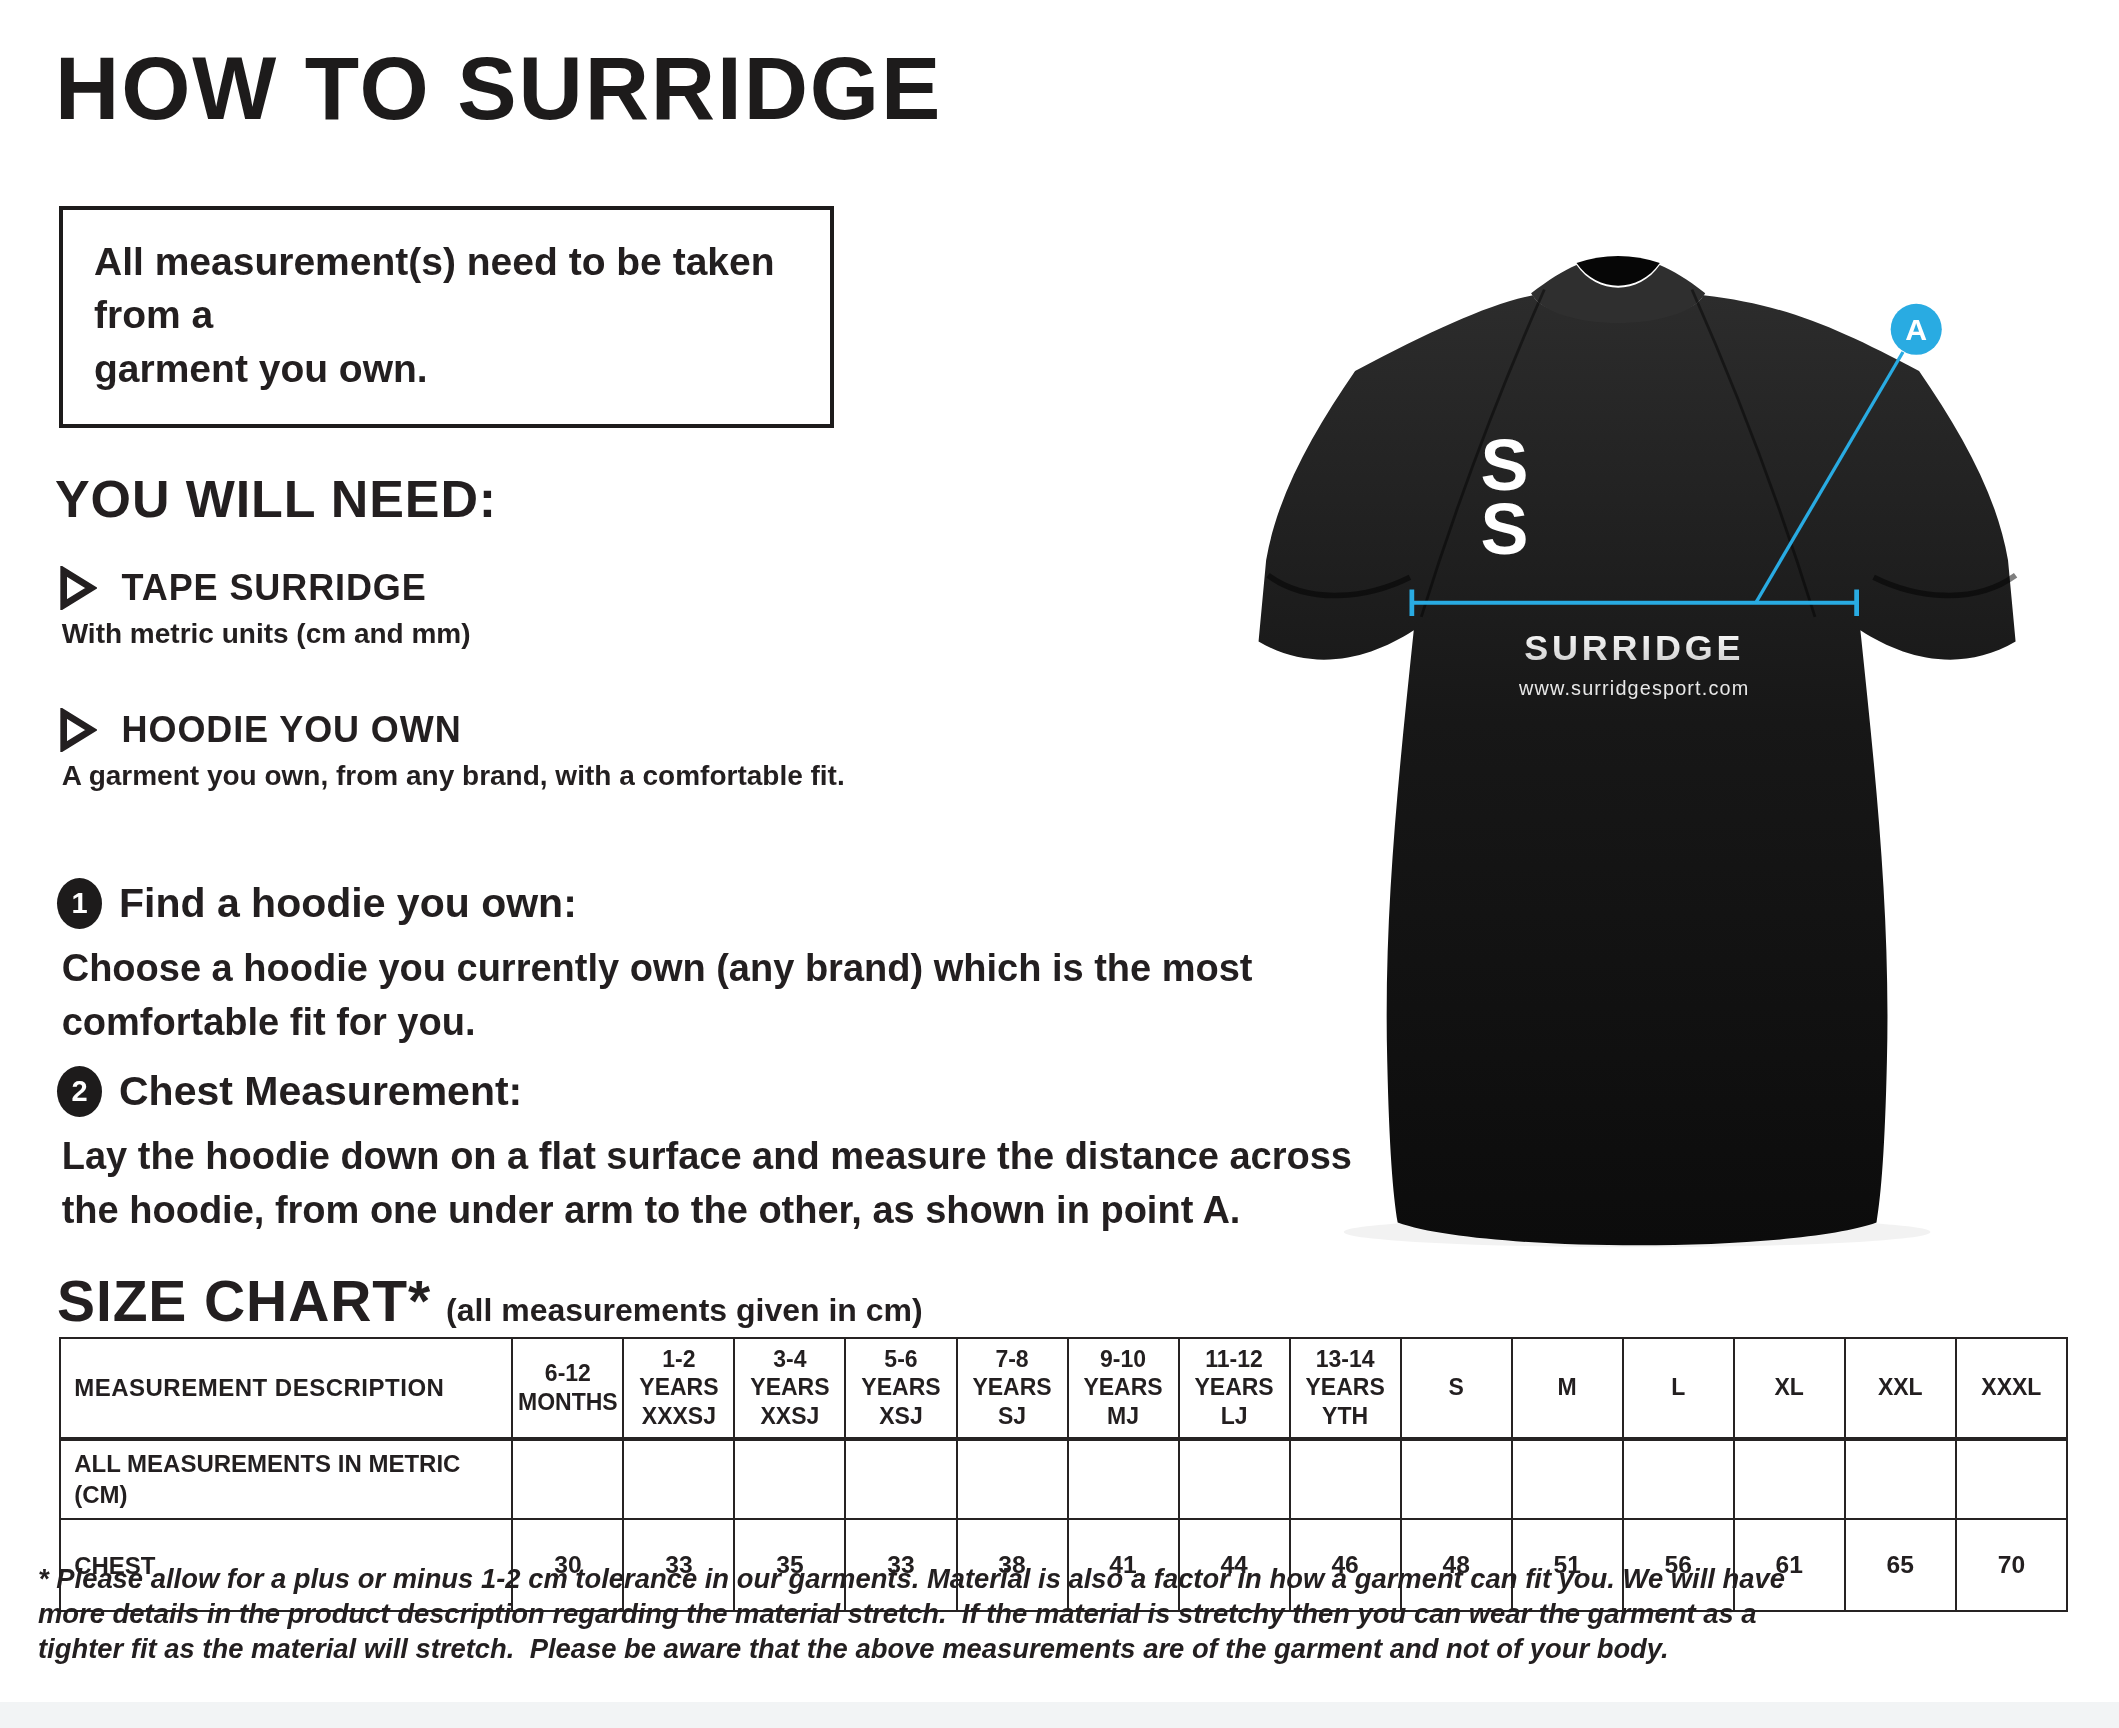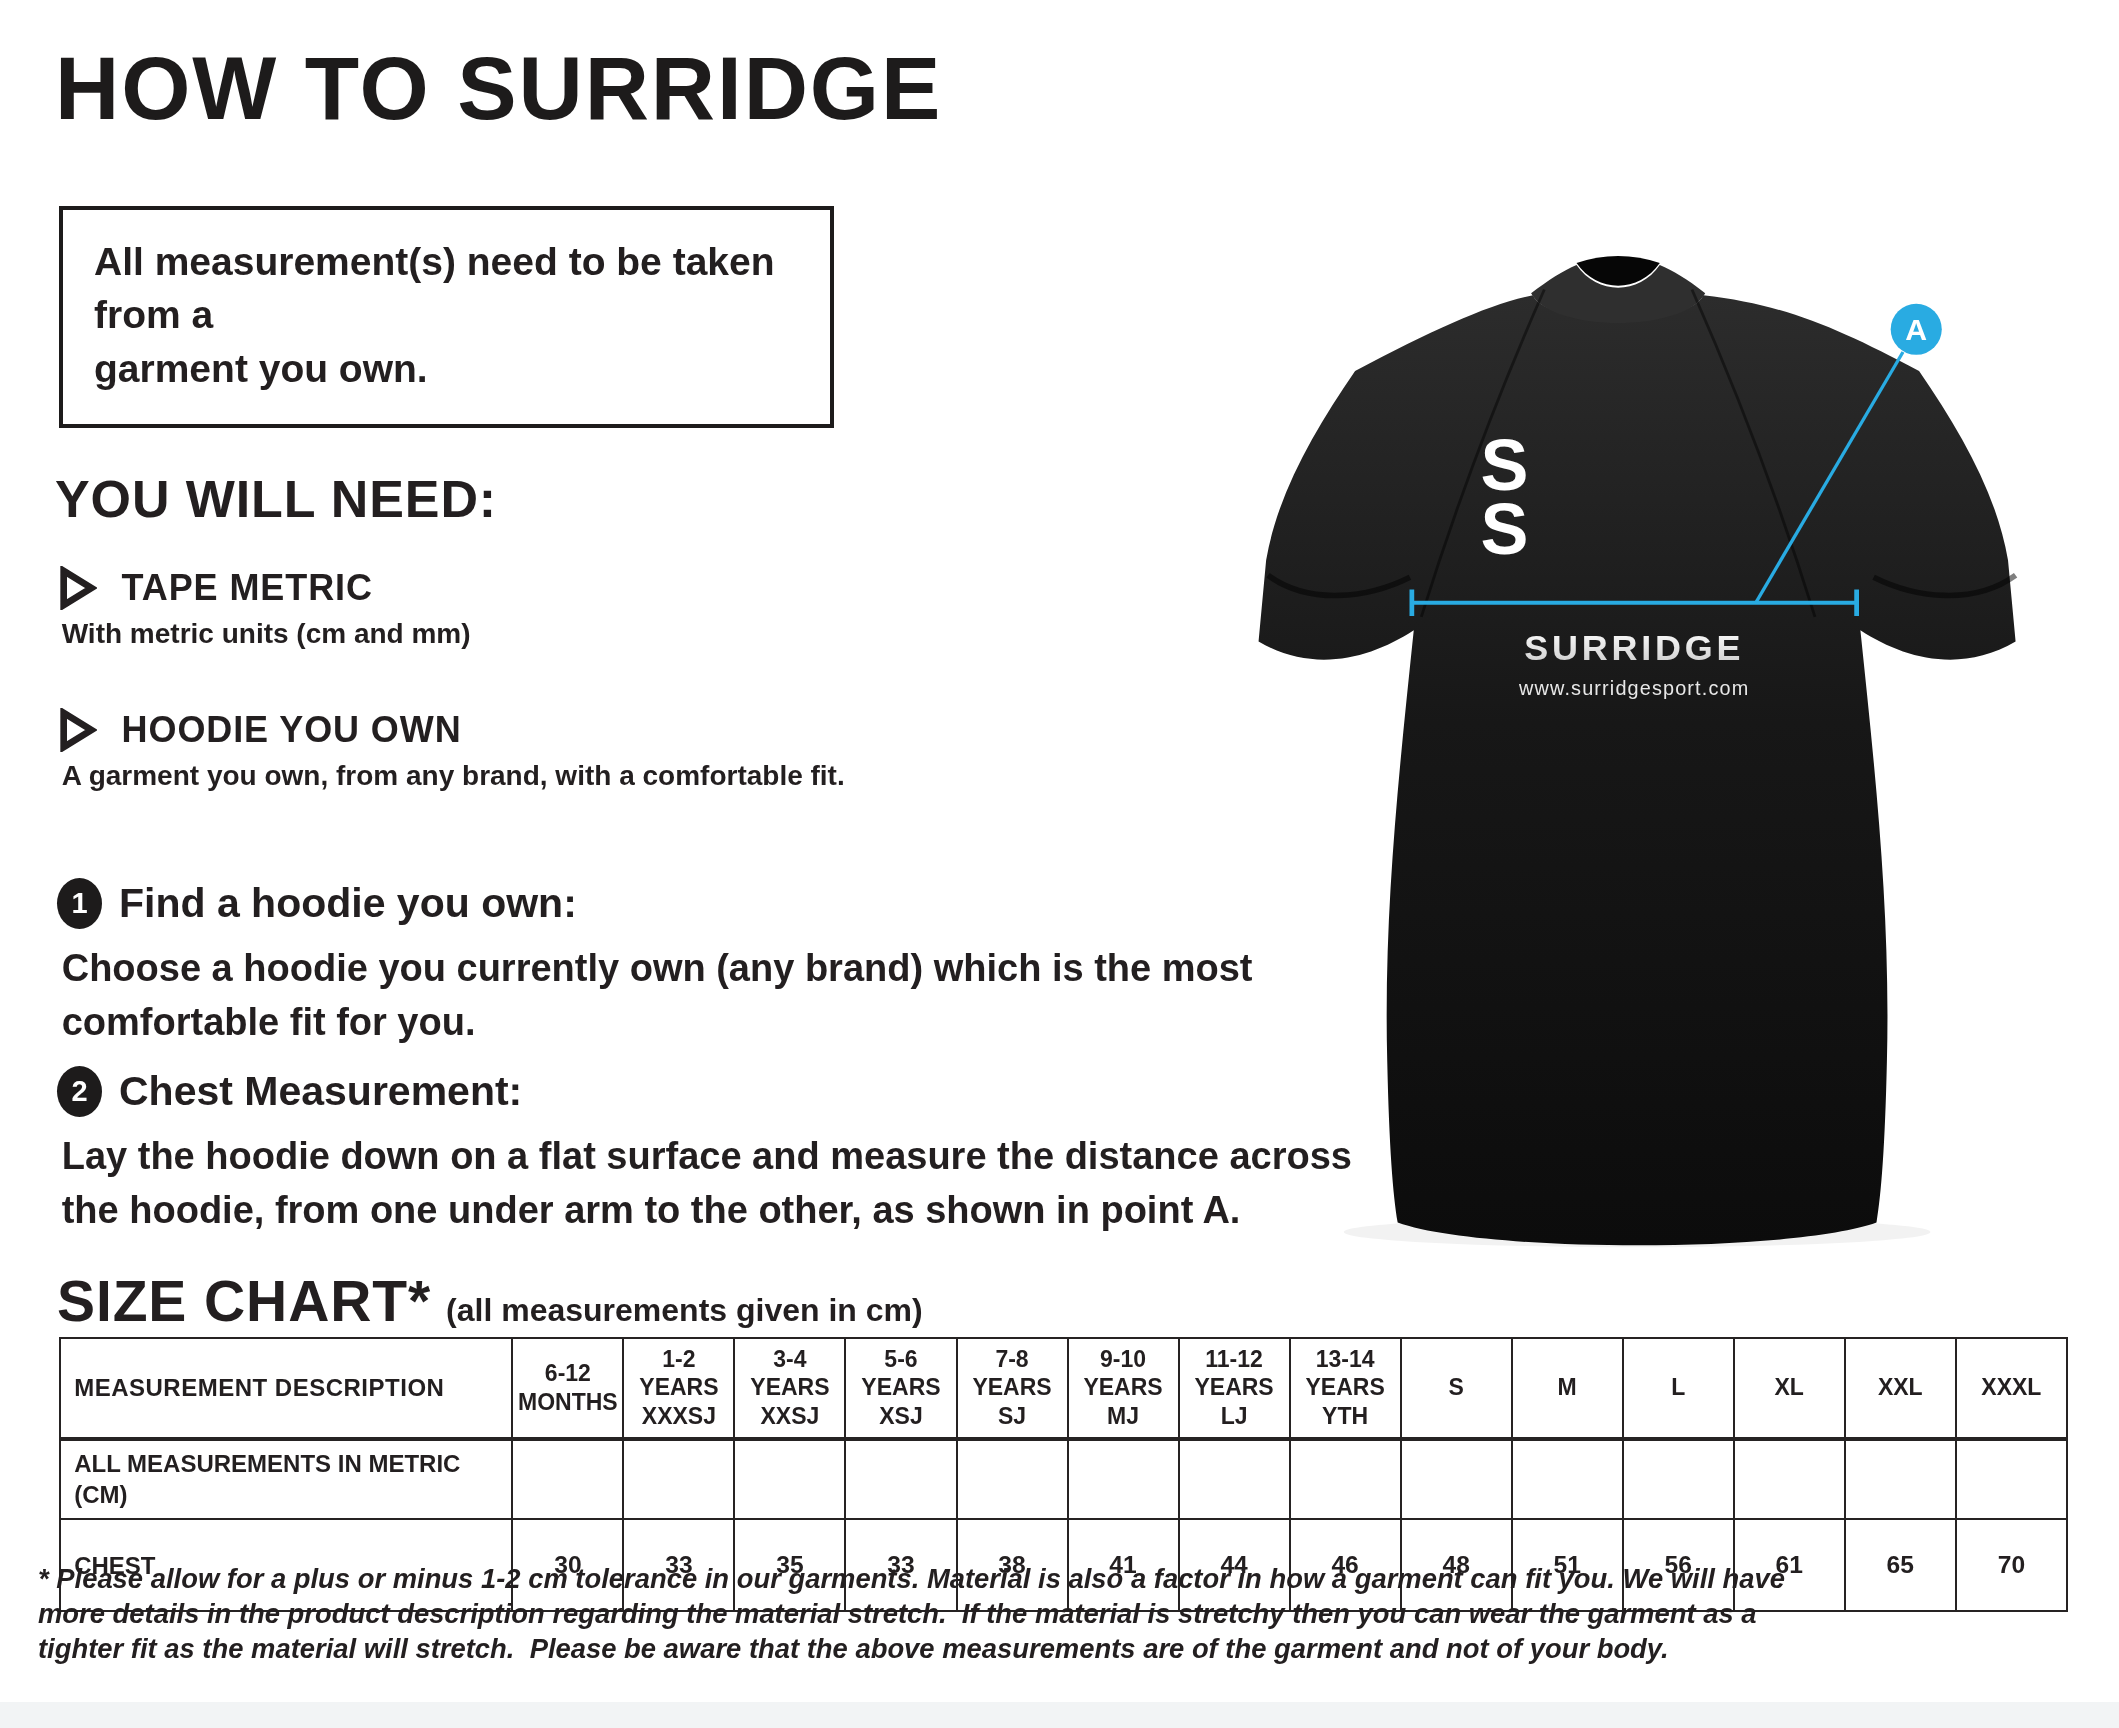--- a/index.html
+++ b/index.html
@@ -80,21 +80,21 @@
 garment you own.</div>
   </div>
 
   <div class="abs ywn-heading">YOU WILL NEED:</div>
 
   <div class="abs need-item" style="top:566px;">
     <div class="row">
       <svg width="40" height="44" viewBox="0 0 42 46">
         <polygon points="7,5 36,23 7,41" fill="none" stroke="#231f20" stroke-width="7" stroke-linejoin="miter"></polygon>
       </svg>
-      <span class="need-item-title">TAPE METRIC</span>
+      <span class="need-item-title">TAPE SURRIDGE</span>
     </div>
     <div class="need-item-desc">With metric units (cm and mm)</div>
   </div>
 
   <div class="abs need-item" style="top:708px;">
     <div class="row">
       <svg width="40" height="44" viewBox="0 0 42 46">
         <polygon points="7,5 36,23 7,41" fill="none" stroke="#231f20" stroke-width="7" stroke-linejoin="miter"></polygon>
       </svg>
       <span class="need-item-title">HOODIE YOU OWN</span>

